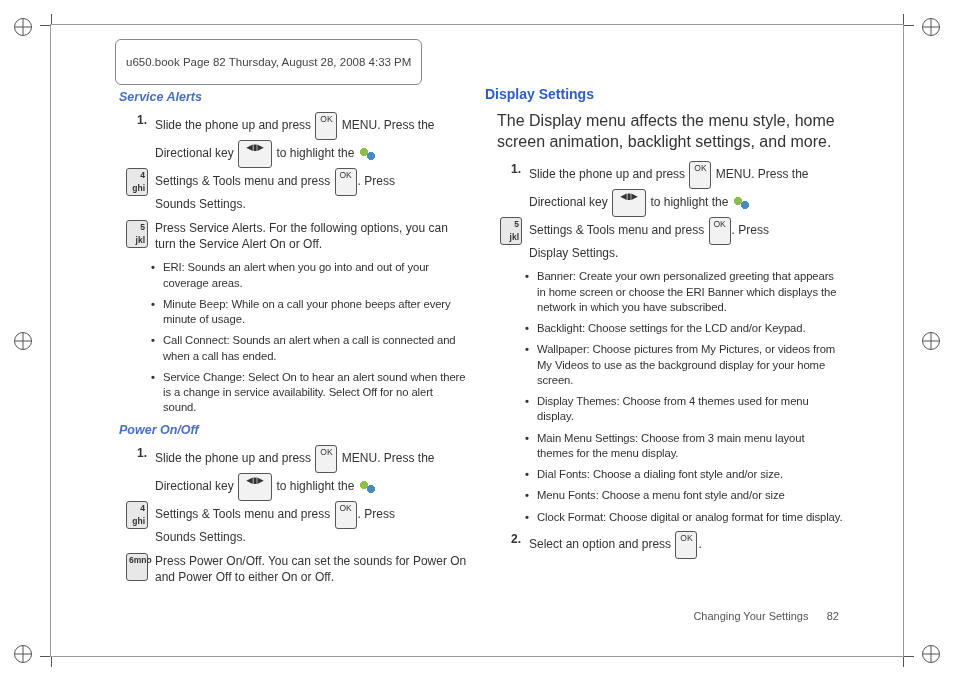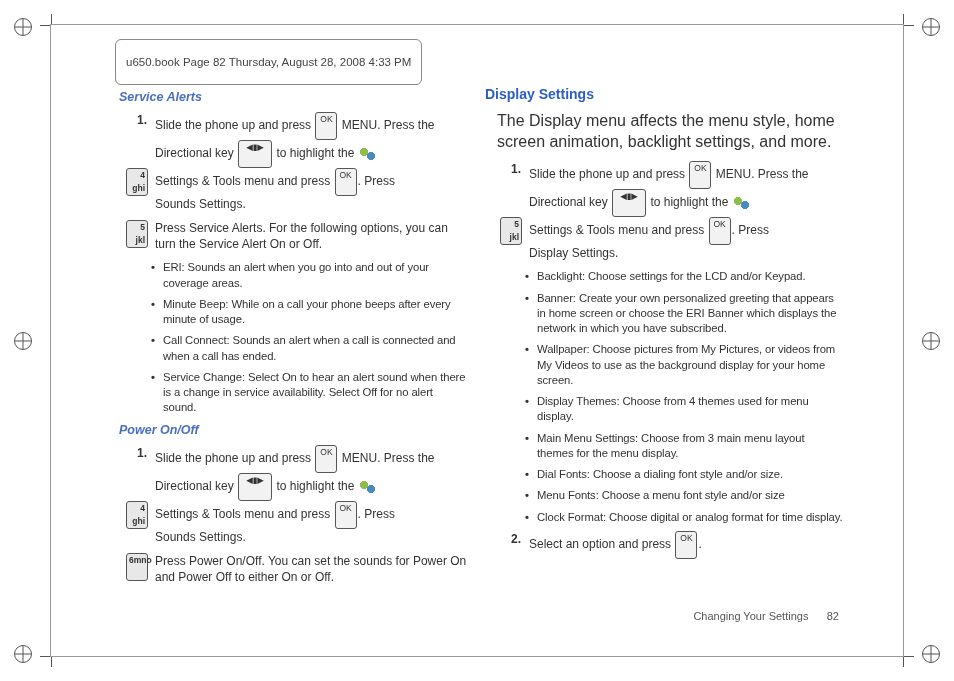--- a/index.html
+++ b/index.html
@@ -183,22 +183,22 @@
           <span class="tools-icon"></span>
           <br>
           <span class="b">Settings &amp; Tools</span><span> menu and press </span>
           <span class="ikey">OK</span><span>. Press </span>
           <span class="ikey num">5 jkl</span>
           <br>
           <span class="b">Display Settings</span><span>.</span>
         </li>
       </ul>
       <ul class="ul condensed">
+        <li><span class="b">Banner</span><span>: Create your own personalized greeting that appears in home screen or choose the ERI Banner which displays the network in which you have subscribed.</span></li>
         <li><span class="b">Backlight</span><span>: Choose settings for the LCD and/or Keypad.</span></li>
-        <li><span class="b">Banner</span><span>: Create your own personalized greeting that appears in home screen or choose the ERI Banner which displays the network in which you have subscribed.</span></li>
         <li><span class="b">Wallpaper</span><span>: Choose pictures from My Pictures, or  videos from My Videos to use as the background display for your home screen.</span></li>
         <li><span class="b">Display Themes</span><span>: Choose from 4 themes used for menu display.</span></li>
         <li><span class="b">Main Menu Settings</span><span>: Choose from 3 main menu layout themes for the menu display.</span></li>
         <li><span class="b">Dial Fonts</span><span>: Choose a dialing font style and/or size.</span></li>
         <li><span class="b">Menu Fonts</span><span>: Choose a menu font style and/or size</span></li>
         <li><span class="b">Clock Format</span><span>: Choose digital or analog format for time display.</span></li>
       </ul>
       <ul class="ol">
         <li>
           <span class="num">2.</span>

